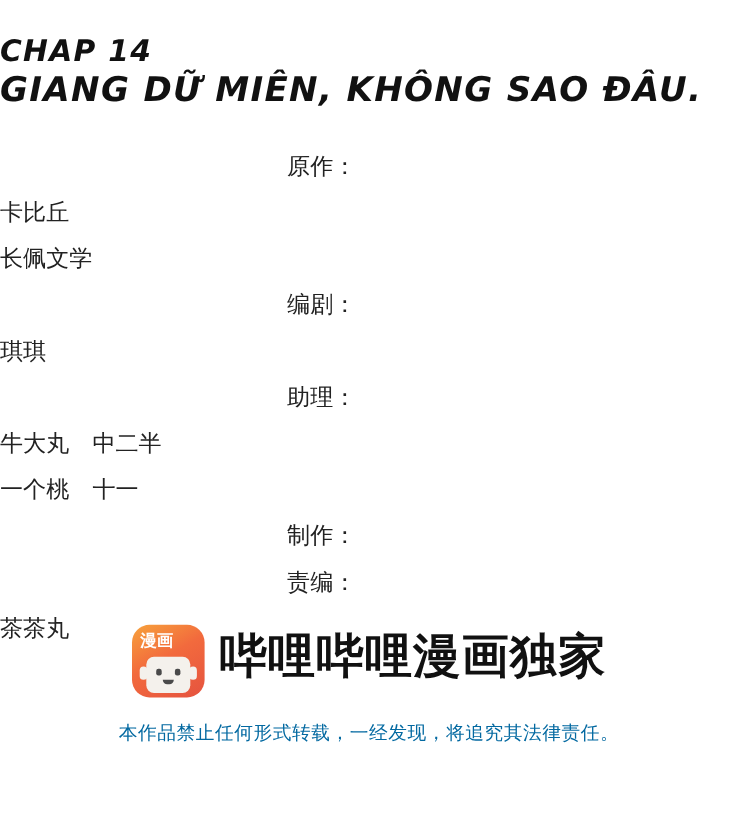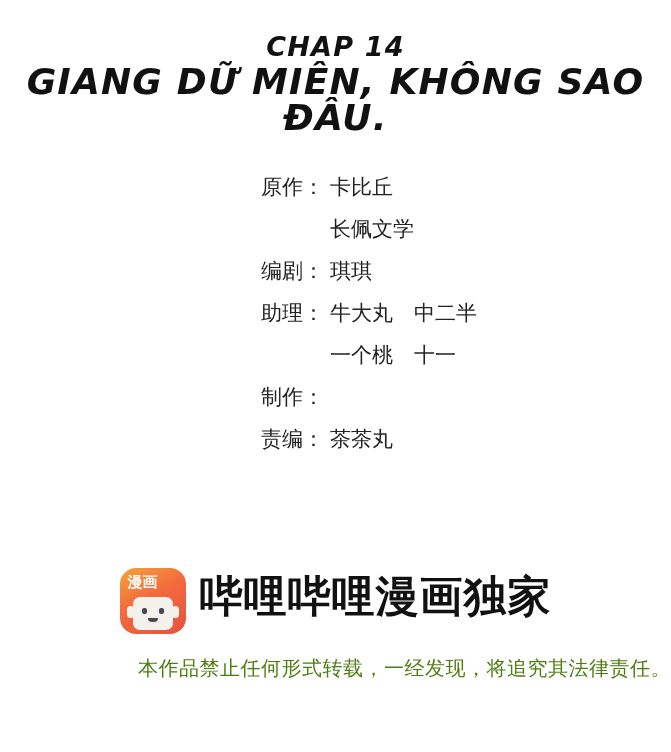--- a/index.html
+++ b/index.html
@@ -18,47 +18,46 @@
   .page {
     width: 671px;
     height: 752px;
     position: relative;
     box-sizing: border-box;
   }
 
   
   .title-block {
     width: 100%;
-    text-align: center;
     padding-top: 30px;
   }
   .title-line {
     font-family: "DejaVu Sans", sans-serif;
     font-weight: bold;
     font-style: italic;
     letter-spacing: 1.2px;
     color: #111111;
   }
   .title-line-1 {
     font-size: 27px;
     line-height: 34px;
   }
   .title-line-2 {
-    font-size: 36px;
+    font-size: 31px;
     line-height: 36px;
   }
 
   
   .credits {
     margin-top: 30px;
     width: 100%;
   }
   .credit-row {
     display: flex;
-    flex-direction: row;
+    flex-direction: column;
     align-items: baseline;
     line-height: 42px;
   }
   .credit-label {
     width: 330px;
     text-align: right;
     font-size: 21px;
     font-family: "DejaVu Sans", sans-serif;
     color: #222222;
     padding-right: 6px;
@@ -149,24 +148,24 @@
     color: #111111;
     letter-spacing: 1px;
   }
 
   
   .disclaimer {
     position: absolute;
     left: 0;
     right: 0;
     top: 655px;
-    text-align: right;
-    font-size: 20px;
-    font-family: "DejaVu Sans", sans-serif;
-    color: #4d7c0f;
+    text-align: center;
+    font-size: 17px;
+    font-family: "DejaVu Sans", sans-serif;
+    color: #0369a1;
     letter-spacing: 0.5px;
   }
 </style>
 </head>
 <body>
 
 <div class="page">
 
   <div class="title-block">
     <div class="title-line title-line-1">CHAP 14</div>

